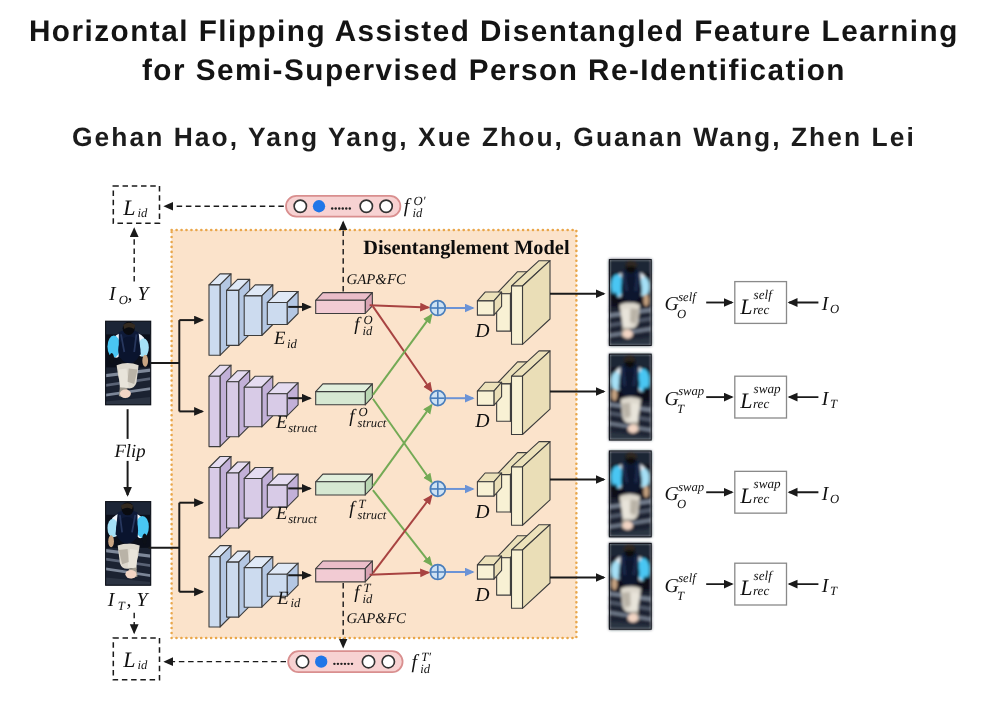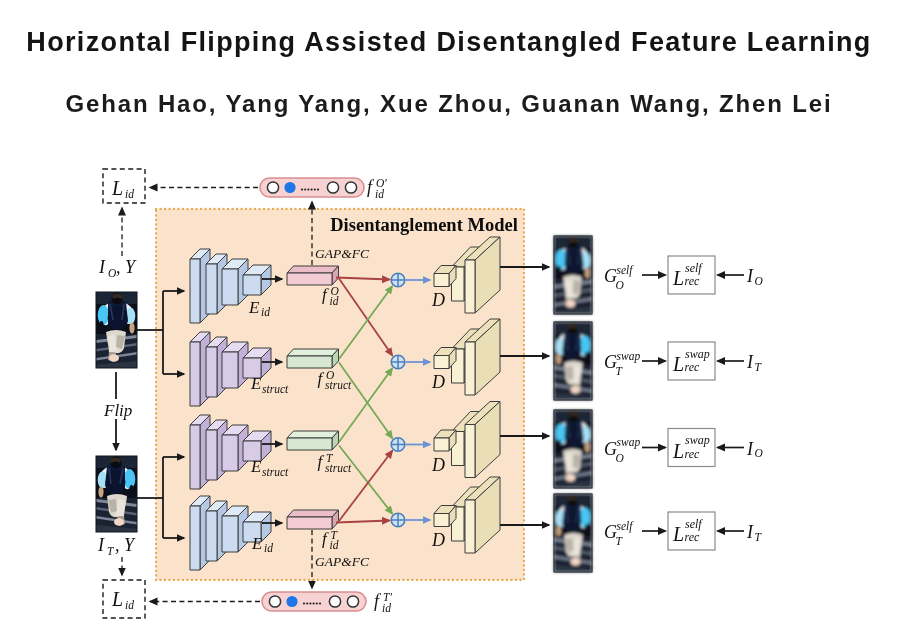--- a/index.html
+++ b/index.html
@@ -15,22 +15,23 @@
   .m17 { font-size:18px; }
   .m16 { font-size:17px; }
   .m14 { font-size:13.5px; }
   .m12 { font-size:12px; }
   .m11 { font-size:11.5px; }
 </style>
 </head>
 <body>
 
 <div id="page">
-  <div id="header" style="padding-top:24px;">
+  <div id="header" style="padding-top:10px;">
     <div class="title-line">Horizontal Flipping Assisted Disentangled Feature Learning</div>
+    <div class="title-line">for Semi-Supervised Person Re-Identification</div>
     <div id="authors">Gehan Hao, Yang Yang, Xue Zhou, Guanan Wang, Zhen Lei</div>
   </div>
   <svg id="fig" width="898" height="642" viewBox="0 0 898 642">
 <defs>
 <marker id="ar-black" markerWidth="10" markerHeight="9" refX="7.5" refY="4" orient="auto" markerUnits="userSpaceOnUse">
           <path d="M0,0 L9,4 L0,8 z" fill="#1a1a1a"></path>
         </marker>
 <marker id="ar-red" markerWidth="10" markerHeight="9" refX="7.5" refY="4" orient="auto" markerUnits="userSpaceOnUse">
           <path d="M0,0 L9,4 L0,8 z" fill="#a84341"></path>
         </marker>

